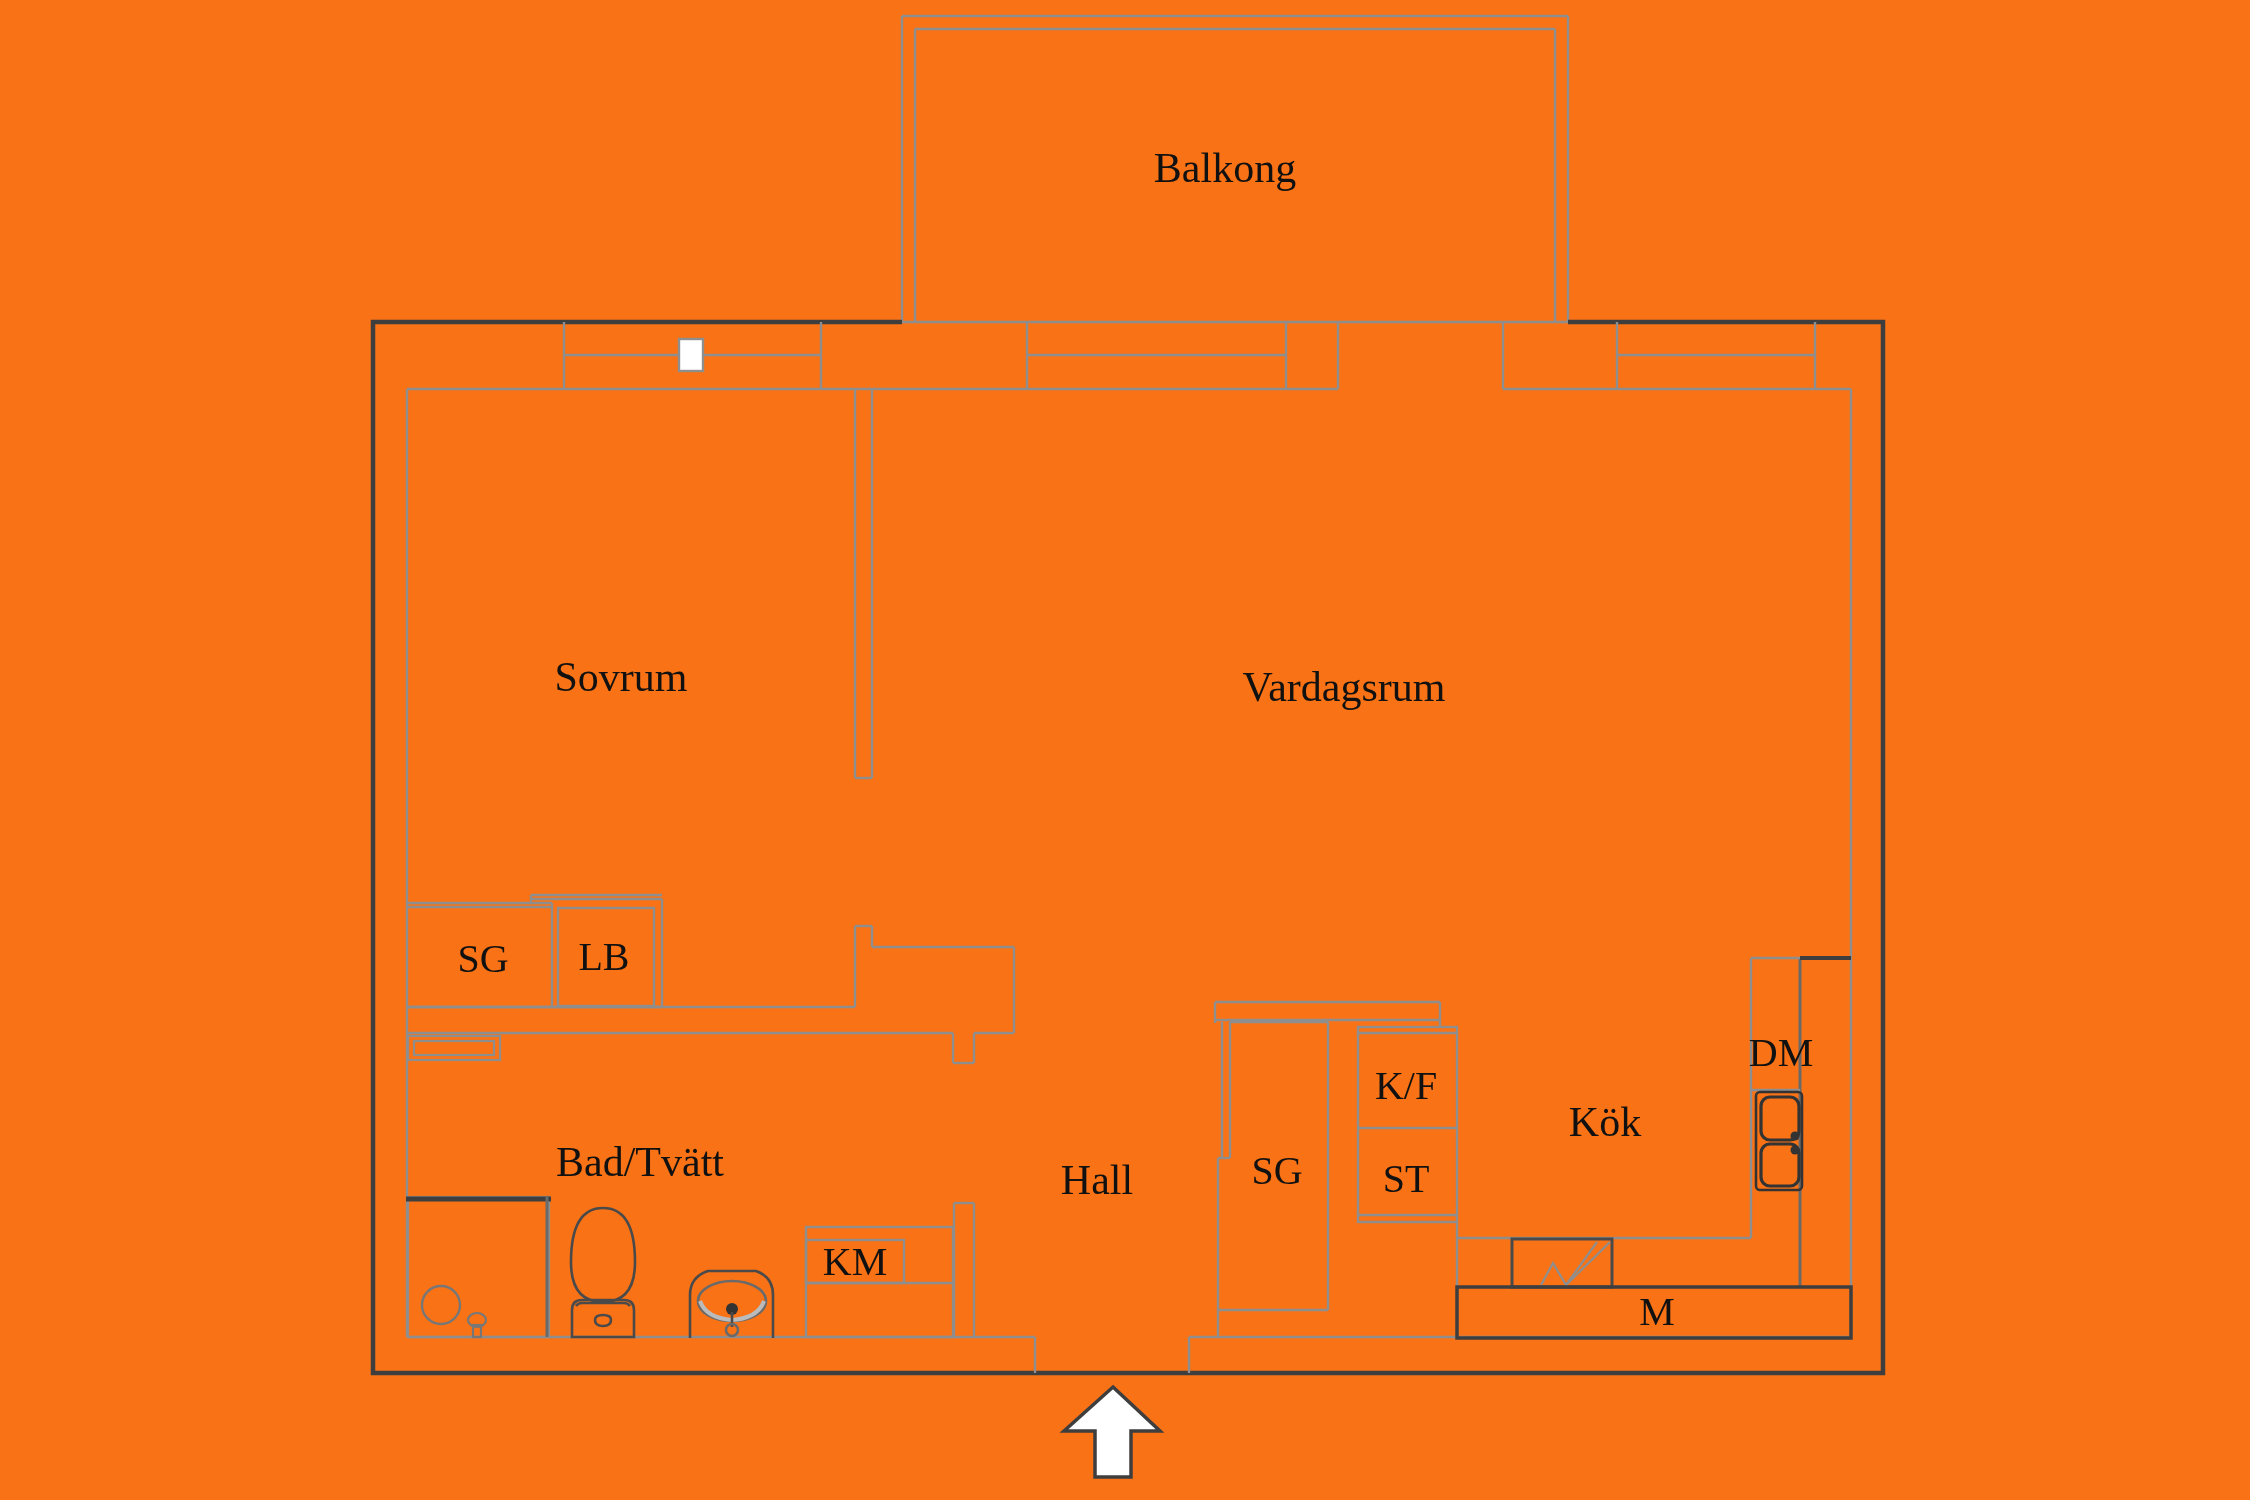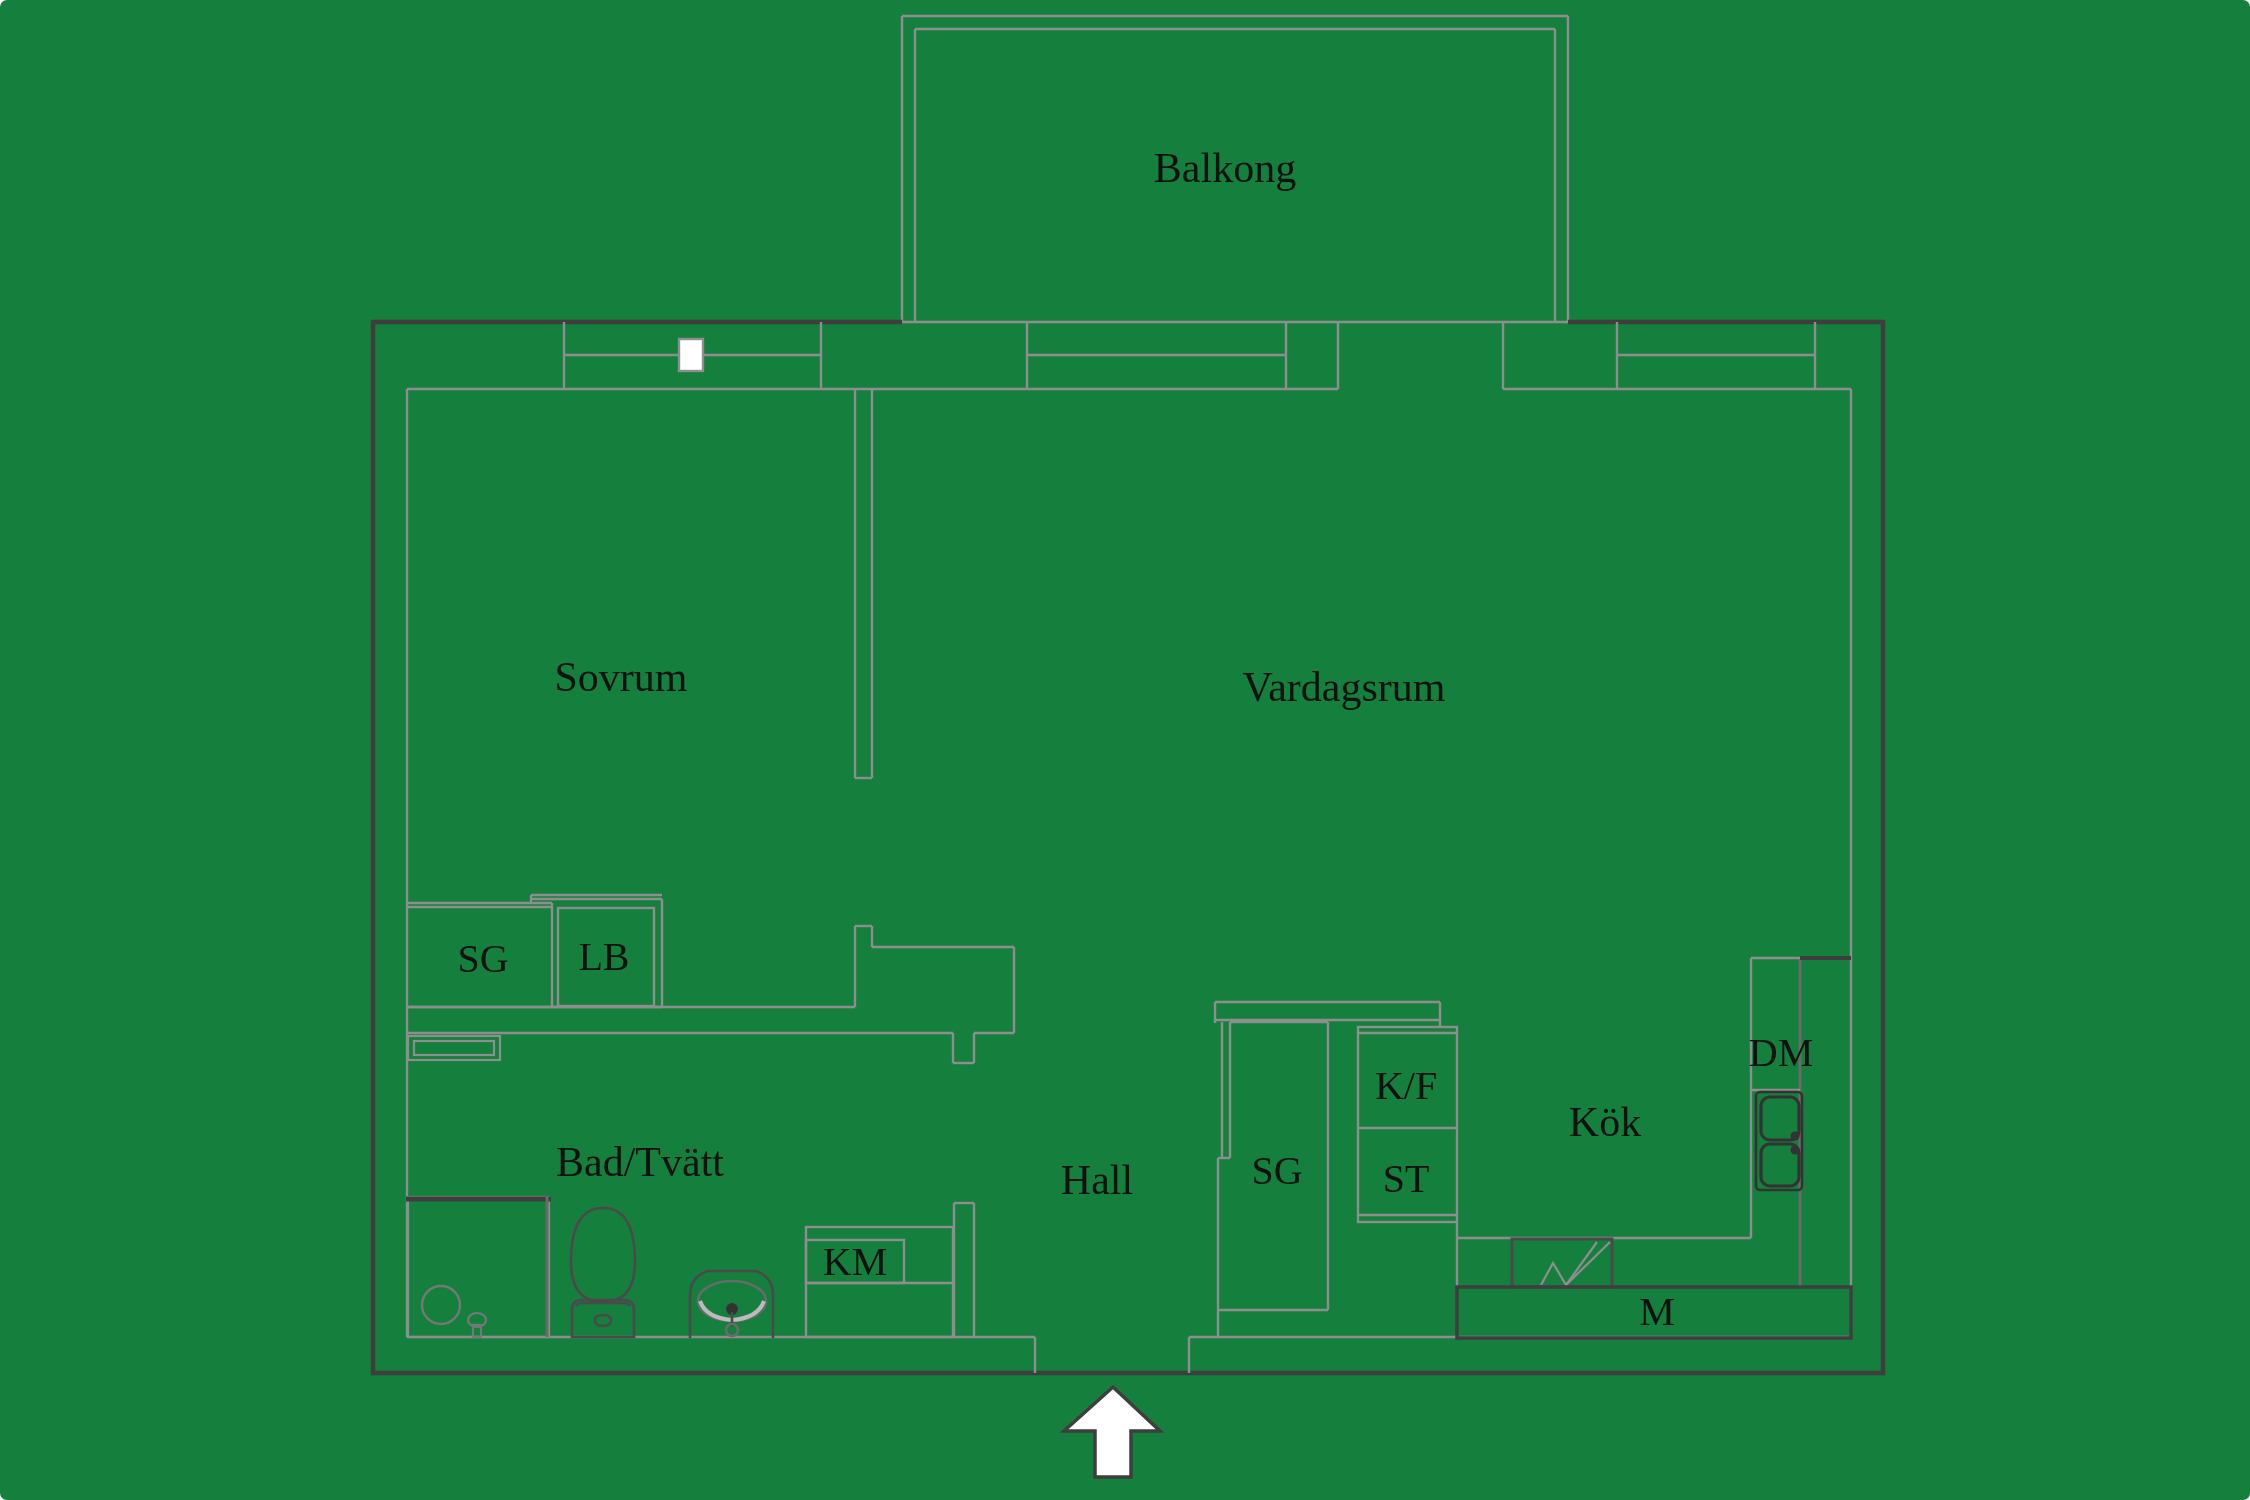--- a/index.html
+++ b/index.html
@@ -1,16 +1,16 @@
 <!DOCTYPE html>
 <html><head>
 <meta charset="utf-8">
 <style>
   html,body{margin:0;padding:0;background:#ffffff;}
-  #stage{position:relative;width:2250px;height:1500px;background:#15803d;overflow:hidden;border-radius:7px;}
+  #stage{position:relative;width:2250px;height:1500px;background:#f97316;overflow:hidden;}
   svg{position:absolute;left:0;top:0;}
   .lbl{font-family:"Liberation Serif","DejaVu Serif",serif;font-size:40px;fill:#111111;
        text-anchor:middle;}
   .lbl-room{font-size:42px;}
   line,path,rect,ellipse,circle,polyline,polygon{vector-effect:none;}
 </style>
 </head>
 <body>
 
 <div id="stage">

